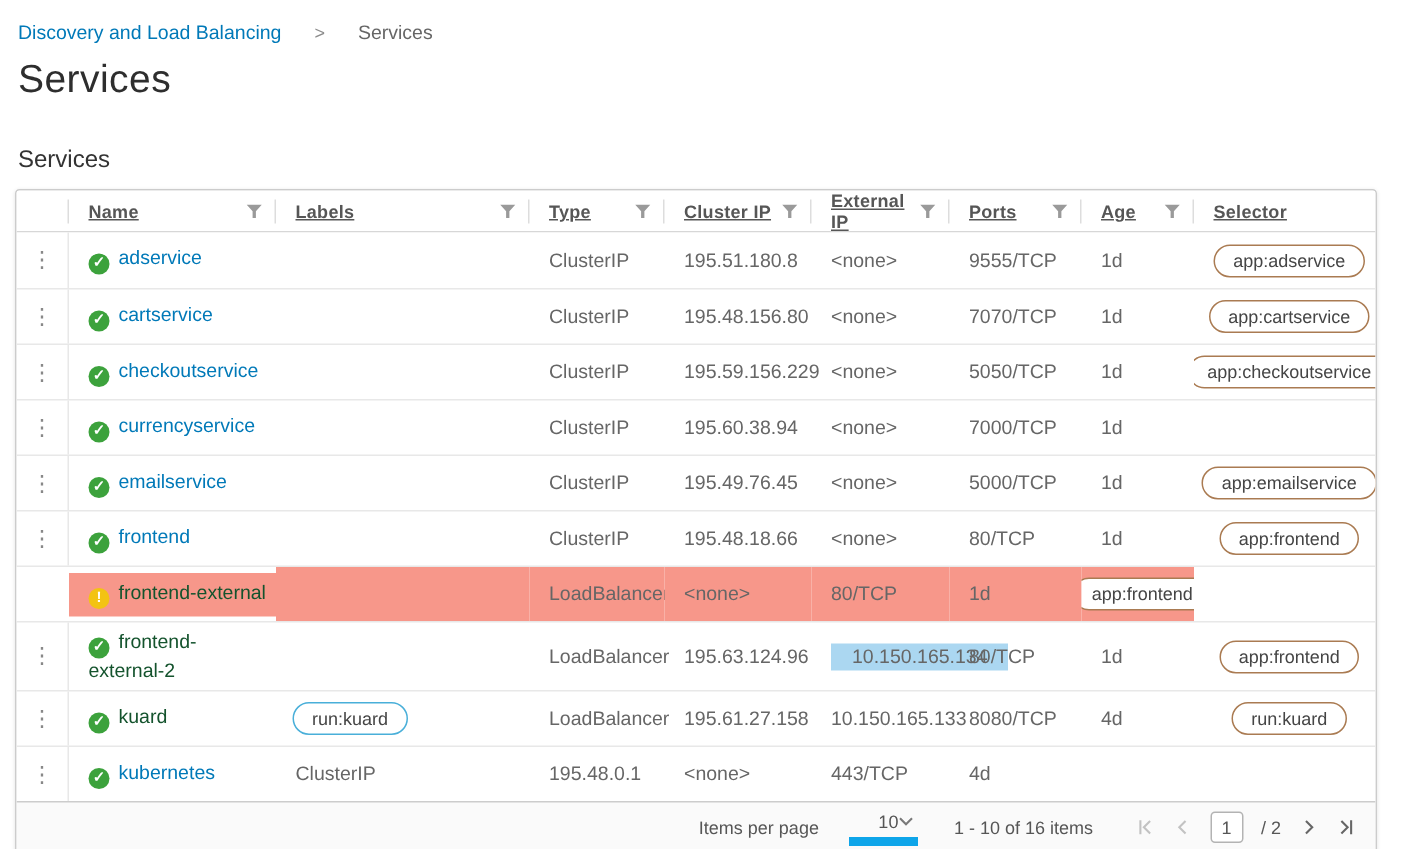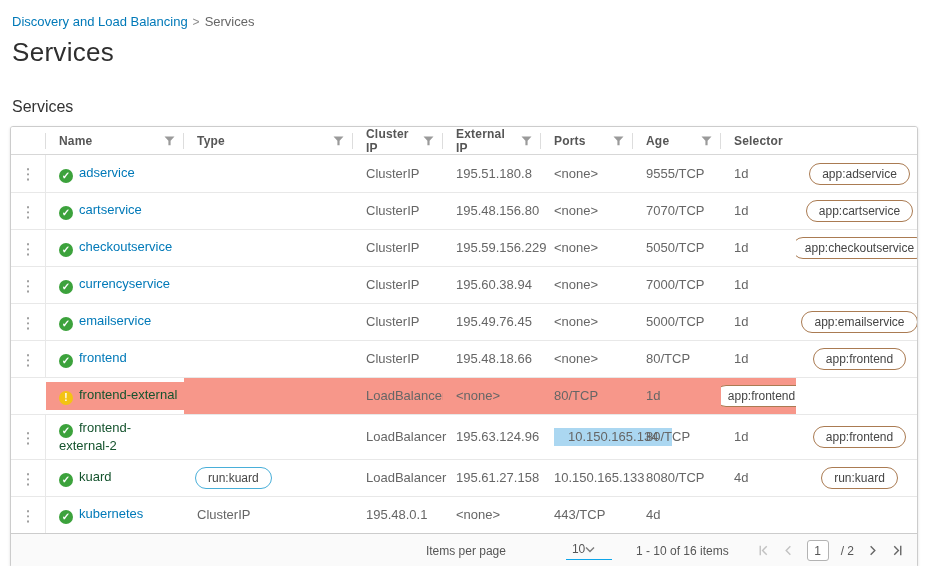--- a/index.html
+++ b/index.html
@@ -1,38 +1,38 @@
 <!DOCTYPE html>
 <html><head>
 <meta charset="utf-8">
 <style>
   * { box-sizing: border-box; margin: 0; padding: 0; }
   html, body { width: 936px; height: 566px; overflow: hidden; background: #fff;
     font-family: "Liberation Sans", sans-serif; color: #666; }
   .page { padding: 12px 18px 0 10px; }
 
   
-  .breadcrumb { font-size: 13px; margin: 2px 0 8px 2px; display: flex; align-items: center; gap: 5px; }
+  .breadcrumb { font-size: 13px; margin: 2px 0 8px 2px; display: flex; align-items: center; gap: 22px; }
   .breadcrumb a { color: #0079b8; text-decoration: none; }
   .breadcrumb .sep { color: #8c8c8c; font-size: 12px; }
   .breadcrumb .current { color: #666; }
 
   
   .page-title { font-size: 26px; font-weight: 400; color: #2e2e2e; letter-spacing: .3px; margin: 2px 0 0 2px; }
   .section-title { font-size: 16px; font-weight: 400; color: #333; margin: 30px 0 10px 2px; }
 
   
   .datagrid { border: 1px solid #ccc; border-radius: 3px; overflow: hidden;
     box-shadow: 0 1px 3px rgba(0,0,0,.12); background: #fff; }
   .dg-grid { display: grid;
     grid-template-columns: 35px 138px 169px 90px 98px 92px 88px 75px minmax(0,1fr); }
 
   .dg-header { height: 28px; align-items: center; border-bottom: 1px solid #d7d7d7; background: #fff; }
   .hcell { position: relative; height: 100%; display: flex; align-items: center;
-    padding: 0 22px 0 13px; font-size: 12px; font-weight: bold; color: #565656; letter-spacing: .2px; }
+    padding: 0 22px 0 13px; font-size: 12px; font-weight: bold; color: #565656; letter-spacing: .2px; text-decoration: underline; }
   .hcell:not(:last-child)::after { content: ""; position: absolute; right: 0; top: 6px; bottom: 6px;
     width: 1px; background: #ddd; }
   .hcell .funnel { position: absolute; right: 9px; top: 50%; margin-top: -5px; }
 
   .dg-row { min-height: 37px; align-items: center; border-top: 1px solid #e8e8e8; background: #fff; }
   .dg-row:first-of-type { border-top: none; }
   .cell { font-size: 13px; color: #666; padding: 5px 6px 5px 13px; line-height: 16px;
     align-self: stretch; display: flex; align-items: center; }
   .menu-cell { padding: 0; justify-content: center; border-right: 1px solid #e8e8e8; }
   .kebab { color: #888; font-size: 15px; line-height: 1; cursor: pointer; letter-spacing: 0; }
@@ -54,22 +54,22 @@
 
   .selected { background: #abd7f1; padding: 1px 14px; }
 
   .dg-row.danger > .cell { background: #f7978a; }
   .dg-row.danger > .menu-cell { background: #fff; border-right-color: transparent; }
 
   
   .dg-footer { height: 34px; border-top: 1px solid #ccc; background: #fafafa;
     display: flex; align-items: center; justify-content: flex-end; gap: 20px;
     padding-right: 13px; font-size: 12px; color: #565656; }
-  .pagesize { display: inline-flex; align-items: center; justify-content: flex-start;
-    width: 46px; border-bottom: 1px solid #0ea5e9; padding: 1px 3px 3px 6px; cursor: pointer; margin-left: 40px; }
+  .pagesize { display: inline-flex; align-items: center; justify-content: flex-end;
+    width: 46px; border-bottom: 6px solid #0ea5e9; padding: 1px 3px 3px 6px; cursor: pointer; }
   .range { margin-left: 4px; }
   .pager { display: flex; align-items: center; gap: 12px; margin-left: 8px; }
   .pager .nav { display: inline-flex; align-items: center; cursor: pointer; }
   .page-box { width: 22px; height: 21px; border: 1px solid #b3b3b3; border-radius: 3px;
     text-align: center; font-size: 12px; color: #565656; background: #fff; font-family: inherit; }
   .total-pages { color: #565656; }
 </style>
 </head>
 <body>
 
@@ -85,20 +85,26 @@
 
   <div class="section-title">Services</div>
 
   <div class="datagrid">
     <div class="dg-header dg-grid" id="dg-header">
         <div class="hcell">
           <span></span>
         </div>
         <div class="hcell">
           <span>Name</span>
+          <svg class="funnel" width="11" height="10" viewBox="0 0 11 10">
+            <path d="M0.5 0.5 H10.5 L6.6 4.8 V9.3 H4.4 V4.8 Z" fill="#9a9a9a"></path>
+          </svg>
+        </div>
+        <div class="hcell">
+          <span>Labels</span>
           <svg class="funnel" width="11" height="10" viewBox="0 0 11 10">
             <path d="M0.5 0.5 H10.5 L6.6 4.8 V9.3 H4.4 V4.8 Z" fill="#9a9a9a"></path>
           </svg>
         </div>
         <div class="hcell">
           <span>Type</span>
           <svg class="funnel" width="11" height="10" viewBox="0 0 11 10">
             <path d="M0.5 0.5 H10.5 L6.6 4.8 V9.3 H4.4 V4.8 Z" fill="#9a9a9a"></path>
           </svg>
         </div>

